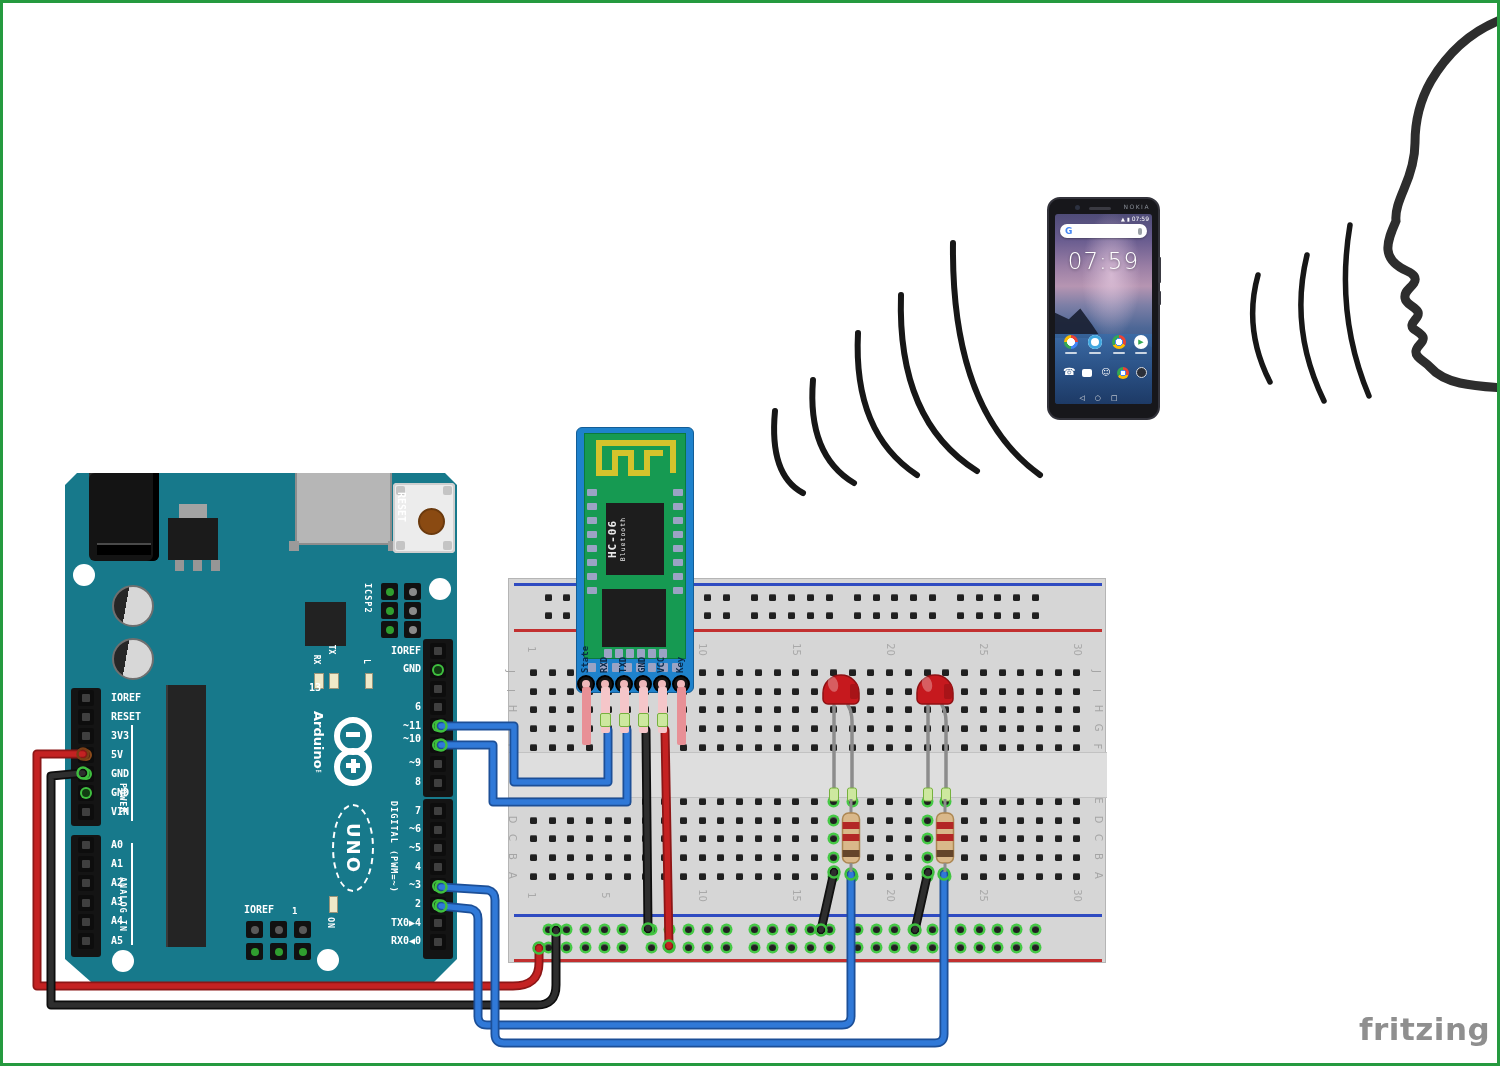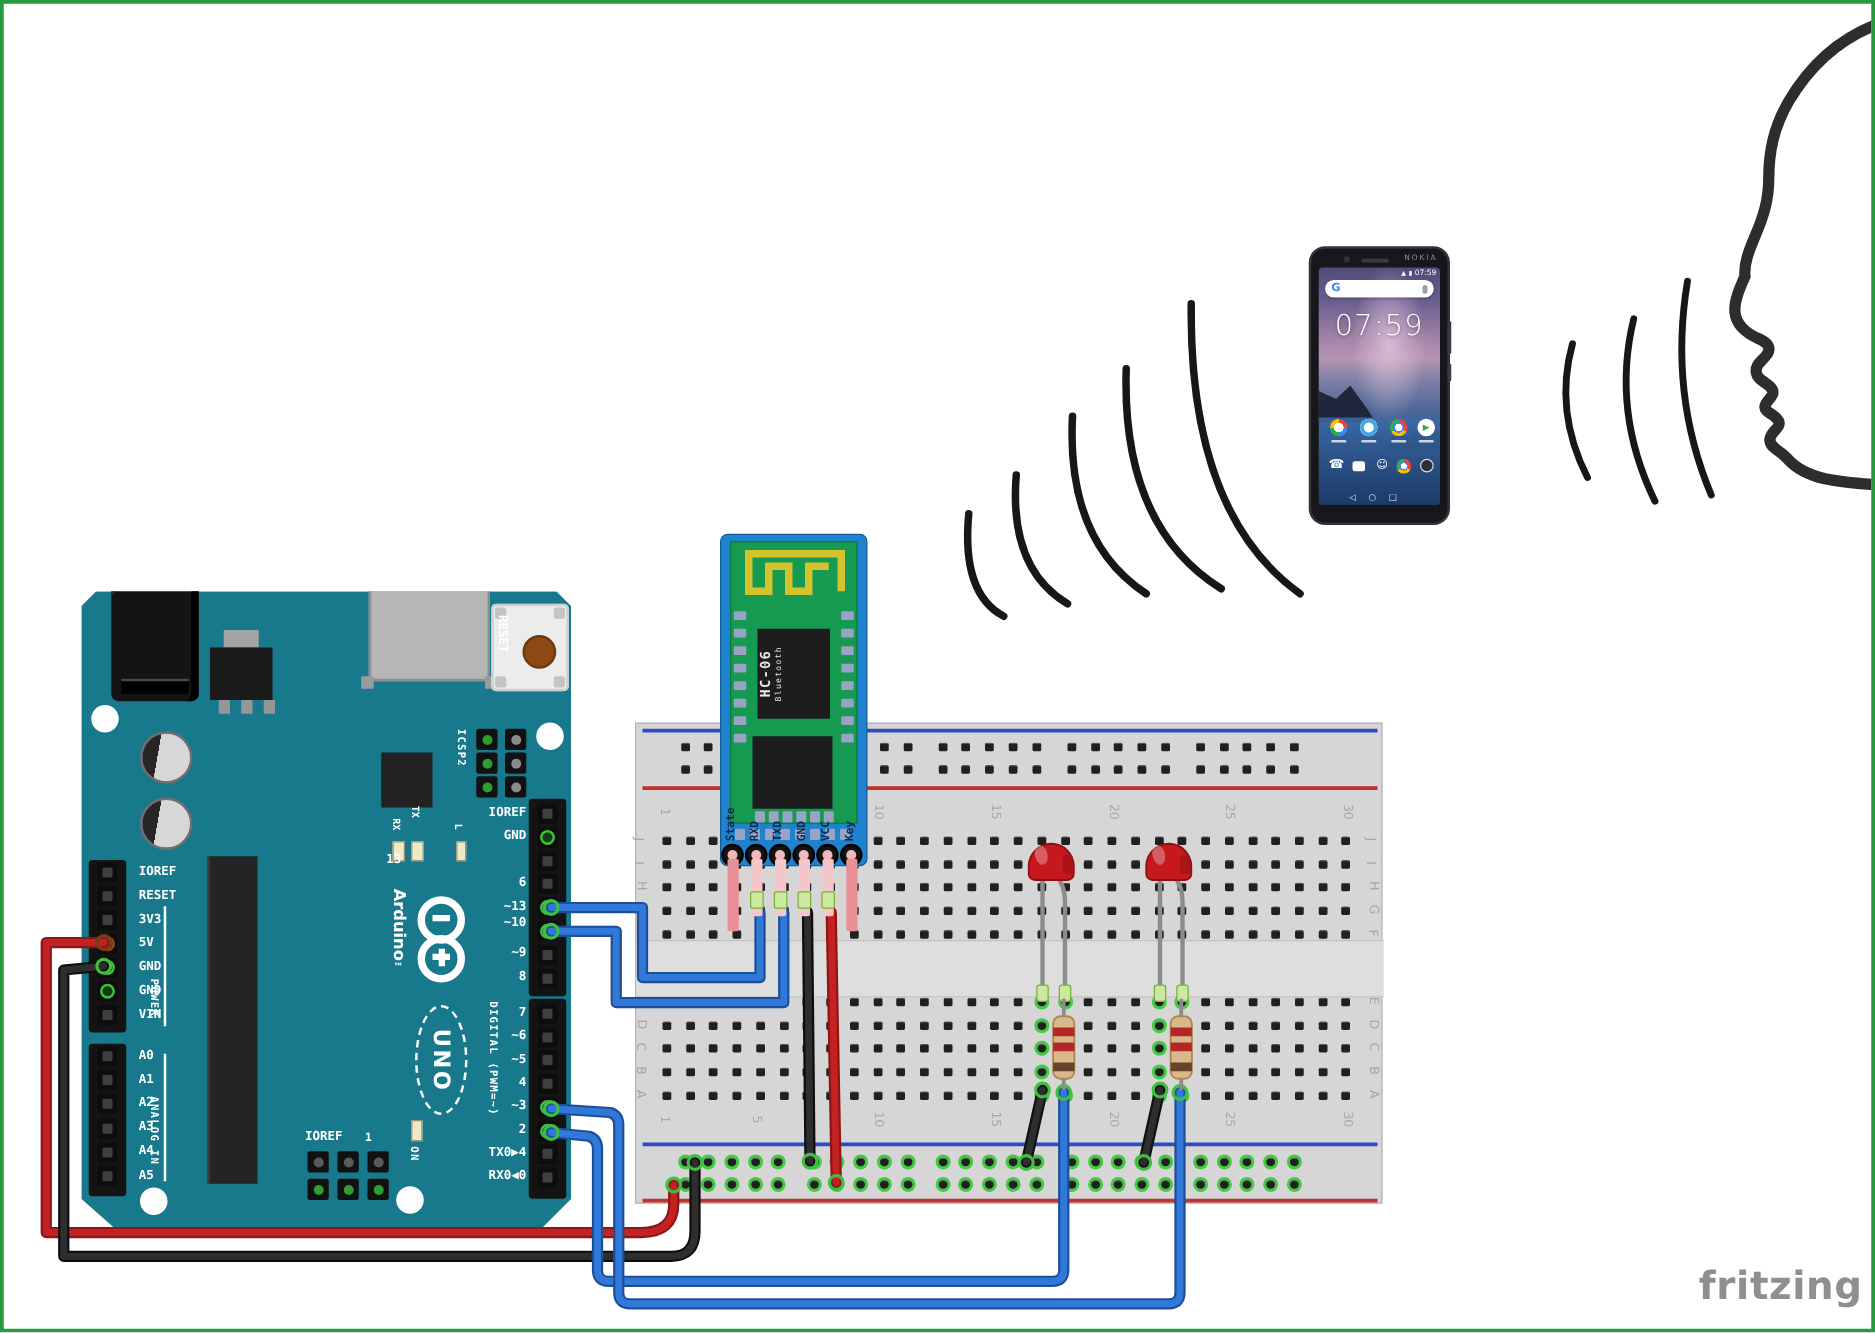--- a/index.html
+++ b/index.html
@@ -665,21 +665,21 @@
         <div class="pin-in"></div>
       </div>
       <div class="pin-lbl" style="top: 209.1px; left: 244px; width: 100px; text-align: left;">13</div>
       <div class="pin-sq" style="left: 365px; top: 226.4px;">
         <div class="pin-in"></div>
       </div>
       <div class="pin-lbl" style="top: 227.9px; left: 256px; width: 100px; text-align: right;">6</div>
       <div class="pin-sq" style="left: 365px; top: 245.2px;">
         <div class="pin-in green"></div>
       </div>
-      <div class="pin-lbl" style="top: 246.7px; left: 256px; width: 100px; text-align: right;">~13</div>
+      <div class="pin-lbl" style="top: 246.7px; left: 256px; width: 100px; text-align: right;">~11</div>
       <div class="pin-sq" style="left: 365px; top: 264px;">
         <div class="pin-in green"></div>
       </div>
       <div class="pin-lbl" style="top: 260px; left: 256px; width: 100px; text-align: right;">~10</div>
       <div class="pin-sq" style="left: 365px; top: 282.8px;">
         <div class="pin-in"></div>
       </div>
       <div class="pin-lbl" style="top: 284.3px; left: 256px; width: 100px; text-align: right;">~9</div>
       <div class="pin-sq" style="left: 365px; top: 301.6px;">
         <div class="pin-in"></div>

